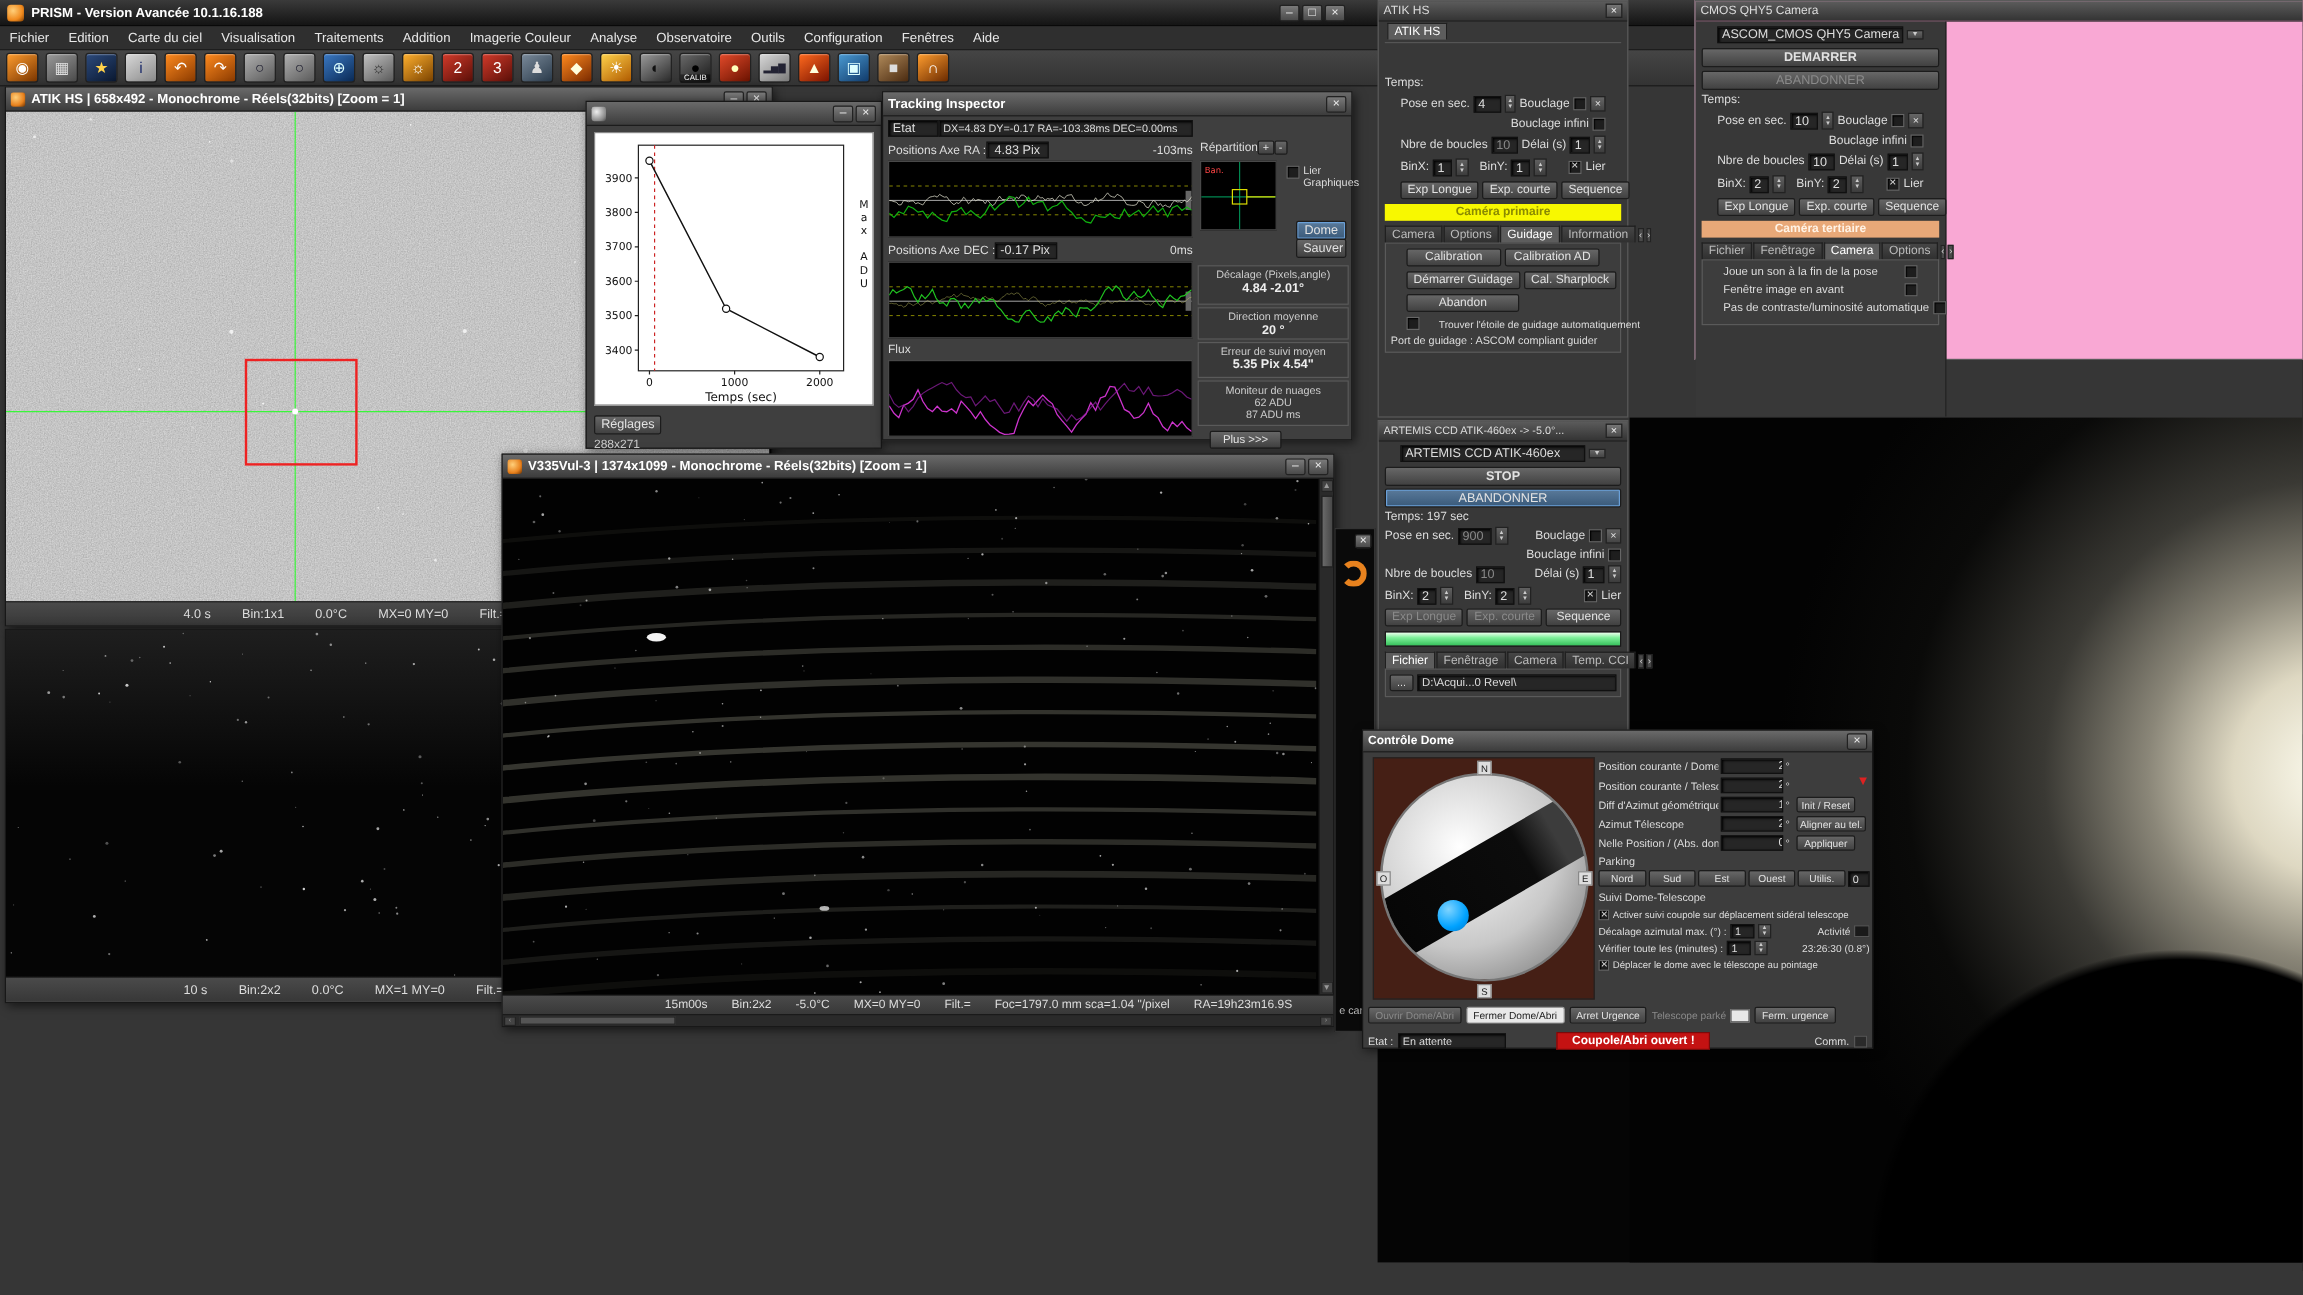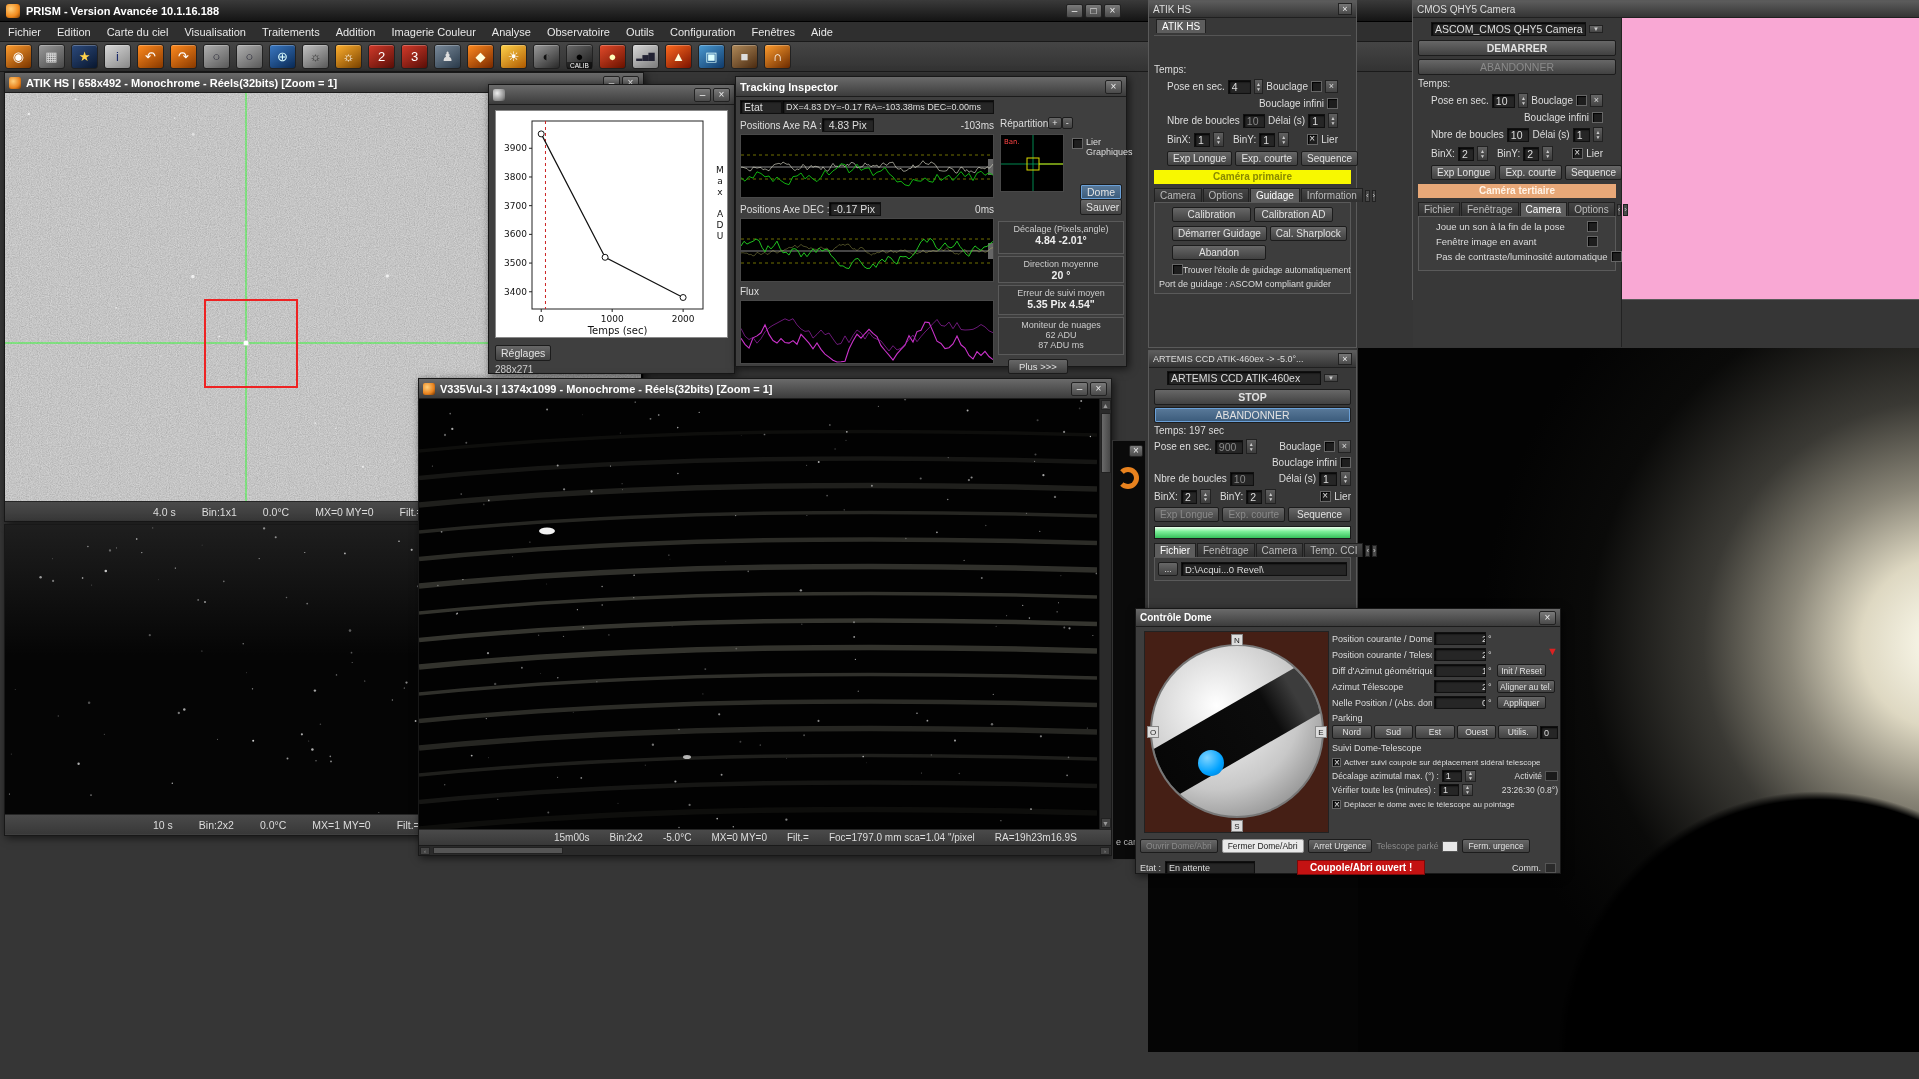--- a/index.html
+++ b/index.html
@@ -806,21 +806,21 @@
           <span class="b" style="flex:1;font-size:10px">Calibration</span>
           <span class="b" style="flex:1;font-size:10px">Calibration AD</span>
         </div>
         <div class="prow">
           <span class="b" style="flex:1;font-size:10px">Démarrer Guidage</span>
           <span class="b" style="flex:1;font-size:10px">Cal. Sharplock</span>
         </div>
         <div class="prow">
           <span class="b" style="width:94px;font-size:10px">Abandon</span>
         </div>
-        <div class="prow" style="gap:0">
+        <div class="prow" style="gap:16px">
           <span class="chk"></span>
           <span class="plbl" style="font-size:8.5px">Trouver l'étoile de guidage automatiquement</span>
         </div>
         <div class="plbl" style="font-size:9px;margin-top:3px">Port de guidage : ASCOM compliant guider</div>
       </div>
     </div>
   </div>
 
   <div class="panel" style="left:1412px;top:0;width:561px;height:300px;background:#f9a8d4">
     <div class="pt">

